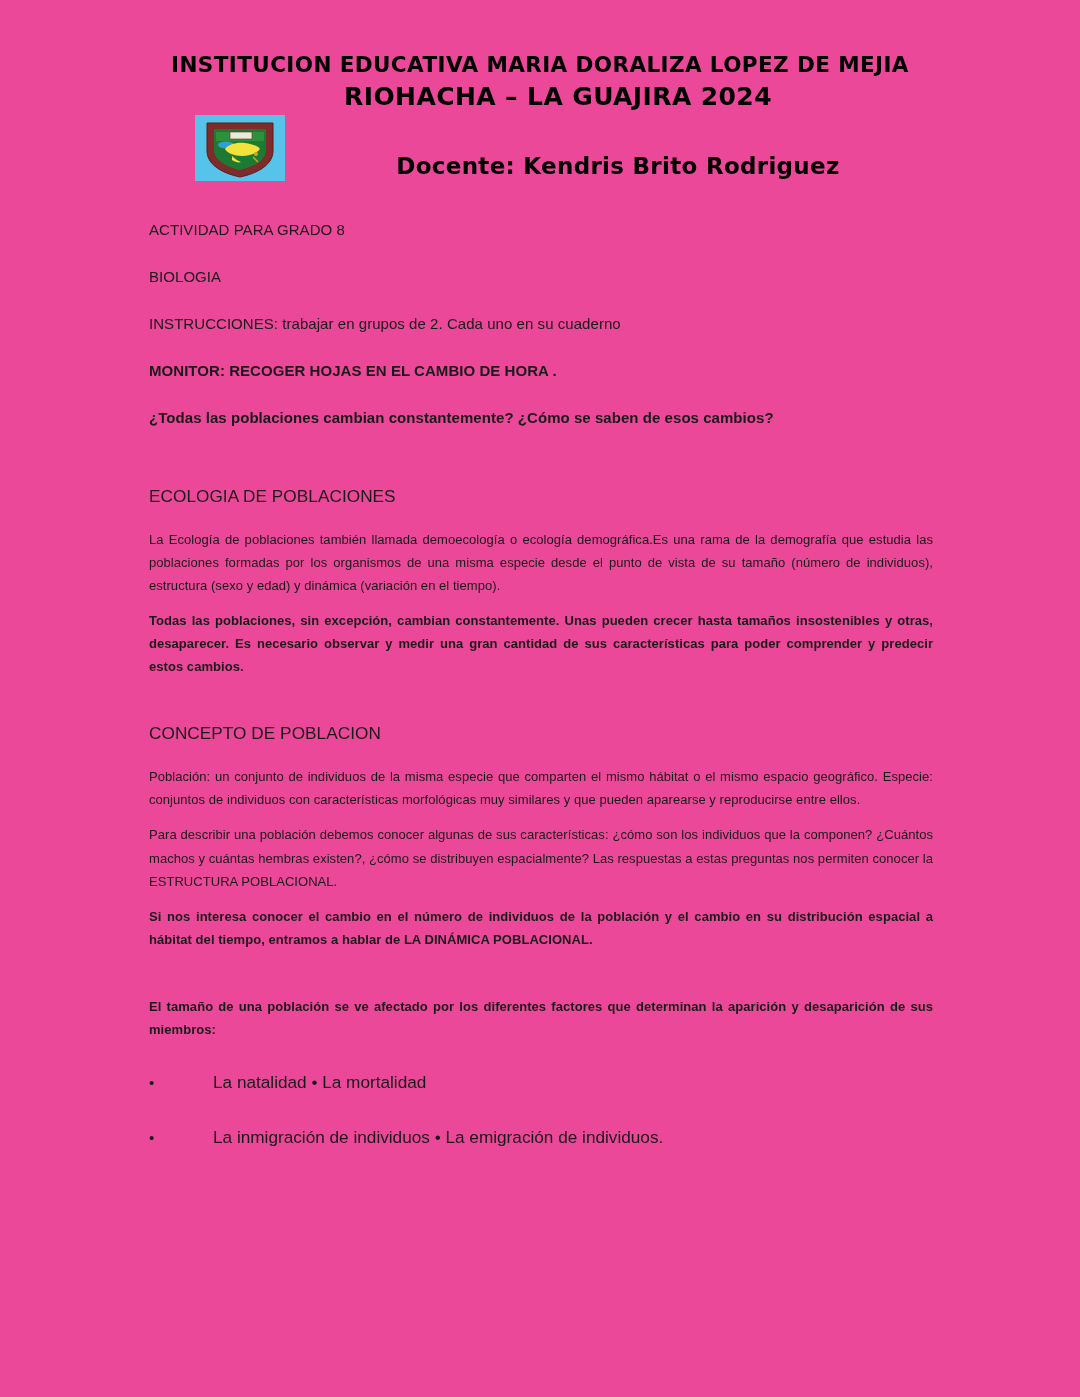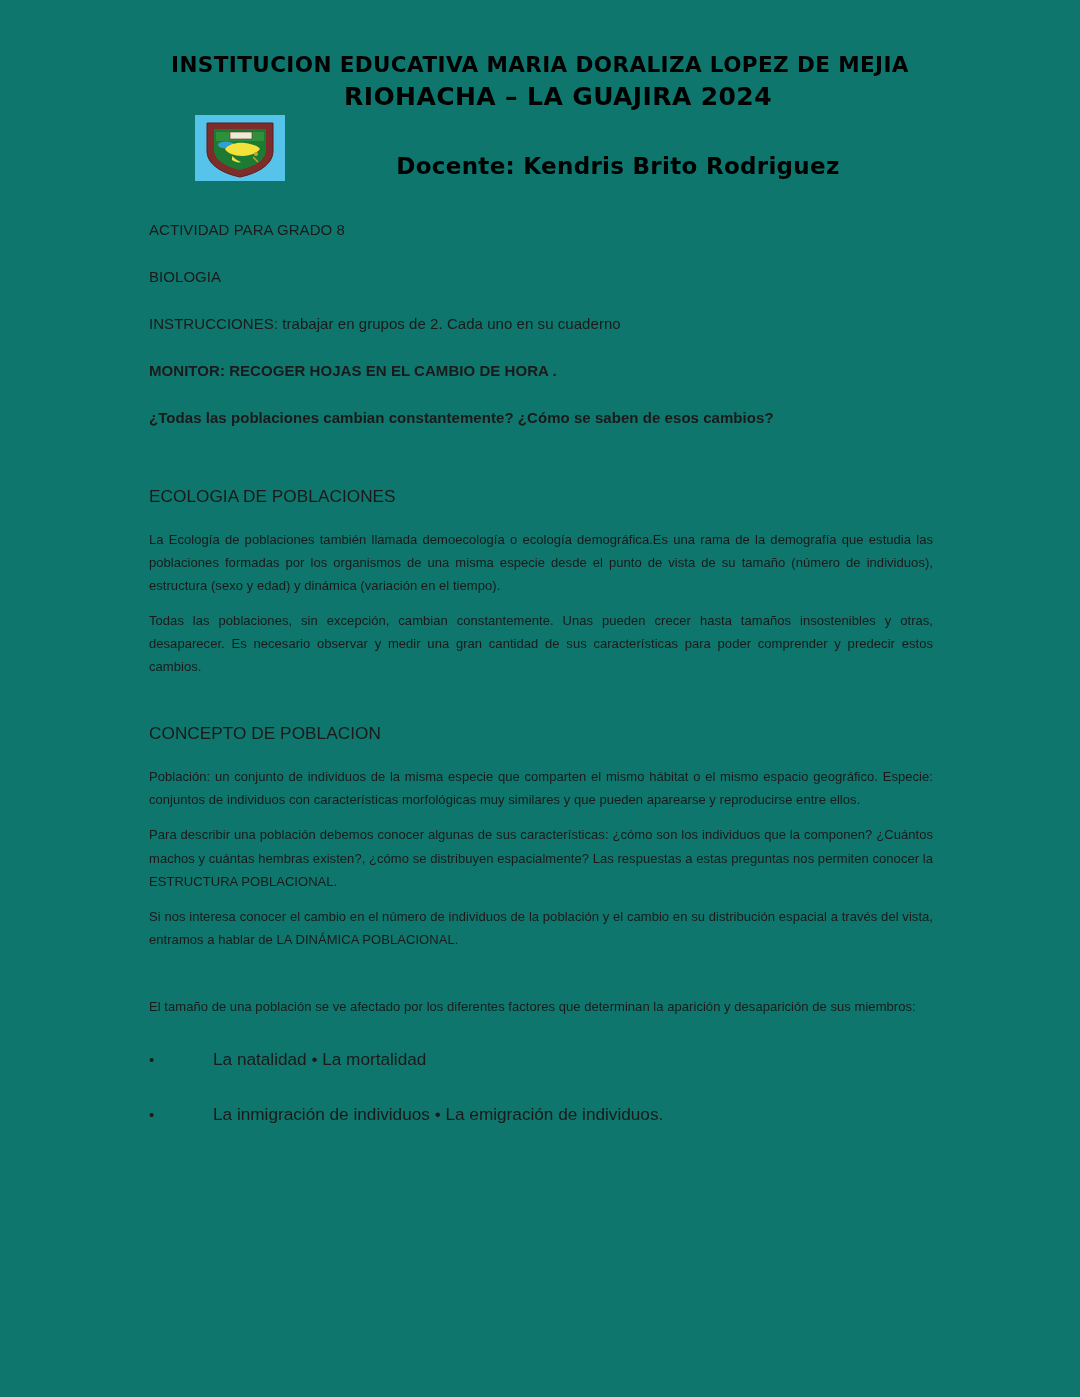--- a/index.html
+++ b/index.html
@@ -15,21 +15,21 @@
     overflow: hidden;
     font-family: "Liberation Sans", sans-serif;
     color: #0d0d0d;
     -webkit-font-smoothing: antialiased;
   }
 
   .page {
     position: relative;
     width: 1080px;
     height: 1397px;
-    background: #0f766e;
+    background: #ec4899;
     box-sizing: border-box;
   }
 
   
   .header-block {
     position: absolute;
     left: 0;
     top: 52px;
     width: 1080px;
   }
@@ -105,21 +105,21 @@
   }
   .para {
     font-size: 13px;
     line-height: 1.78;
     color: #1a1a1a;
     margin: 0 0 12px 0;
     text-align: justify;
     text-justify: inter-word;
     letter-spacing: 0.05px;
   }
-  .para.last { margin-bottom: 0; }
+  .para.last { margin-bottom: 0; font-weight: bold; }
 
   .section-head {
     font-size: 17.2px;
     line-height: 1.33;
     color: #1a1a1a;
     margin: 0 0 20px 0;
     letter-spacing: 0.05px;
   }
   .gap-md { height: 30px; }
   .gap-lg { height: 44px; }
@@ -187,21 +187,21 @@
 
     <p class="section-head">ECOLOGIA DE POBLACIONES</p>
     <p class="para">La Ecología  de  poblaciones  también llamada demoecología o ecología demográfica.Es una rama de la demografía que estudia las poblaciones formadas por los organismos de una misma especie desde el punto de vista de su tamaño (número de individuos), estructura (sexo y edad) y dinámica (variación en el tiempo).</p>
     <p class="para last">Todas las poblaciones, sin excepción, cambian constantemente. Unas pueden crecer hasta tamaños insostenibles y otras, desaparecer. Es necesario observar y medir una gran cantidad de sus características para poder comprender y predecir estos cambios.</p>
 
     <div class="gap-lg"></div>
 
     <p class="section-head">CONCEPTO DE POBLACION</p>
     <p class="para">Población: un conjunto de individuos de la misma especie que comparten el mismo hábitat o el mismo espacio geográfico. Especie: conjuntos de individuos con características morfológicas muy similares y que pueden aparearse y reproducirse entre ellos.</p>
     <p class="para">Para describir una población debemos  conocer algunas de sus características: ¿cómo son los individuos que la componen? ¿Cuántos machos y cuántas hembras existen?, ¿cómo se distribuyen espacialmente? Las respuestas a estas preguntas nos permiten conocer la ESTRUCTURA POBLACIONAL.</p>
-    <p class="para last">Si nos interesa conocer el cambio en el número de individuos de la población y el cambio en su distribución espacial a través del vista, entramos a hablar de LA DINÁMICA POBLACIONAL.</p>
+    <p class="para last">Si nos interesa conocer el cambio en el número de individuos de la población y el cambio en su distribución espacial a hábitat del tiempo, entramos a hablar de LA DINÁMICA POBLACIONAL.</p>
 
     <div class="gap-lg"></div>
 
     <p class="para last">El tamaño de una población se ve afectado por los diferentes factores que determinan la aparición y desaparición de sus miembros:</p>
 
     <div class="gap-md"></div>
 
     <div class="bullet-row">
       <span class="bullet-mark">•</span>
       <span class="bullet-text">La natalidad •    La mortalidad</span>

